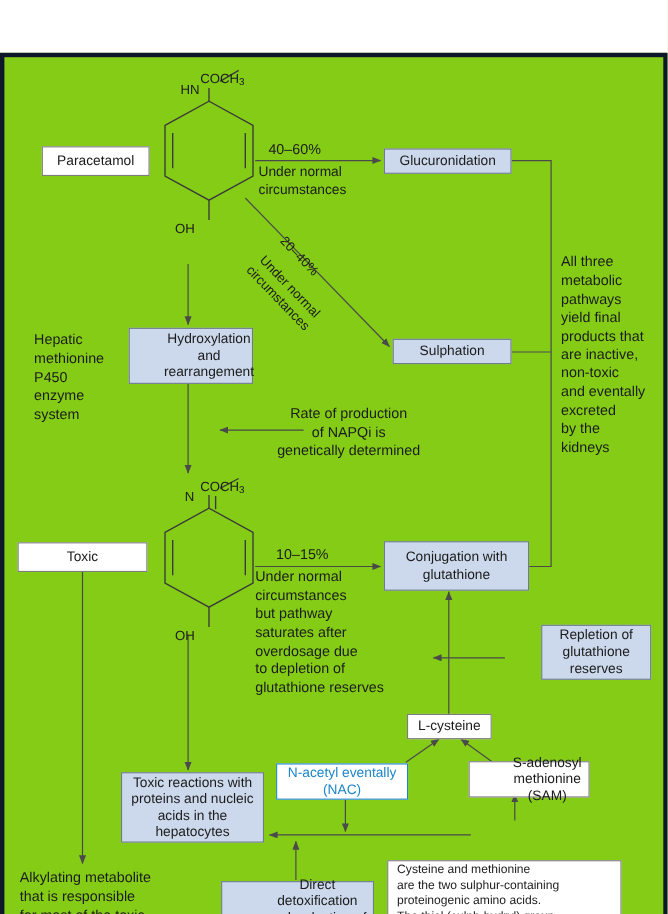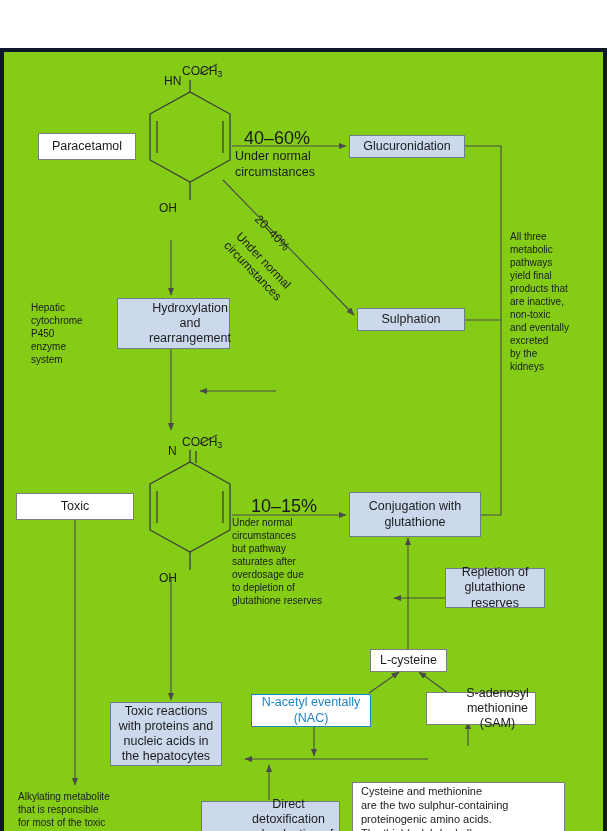--- a/index.html
+++ b/index.html
@@ -45,21 +45,21 @@
     background: #ffffff;
     border: 1px solid #7d7d7d;
   }
   .box-accent {
     background: #ffffff;
     border: 1.6px solid #1d86c8;
     color: #1d86c8;
   }
   .freetext {
     position: absolute;
-    font-size: 10px;
+    font-size: 13px;
     color: #1b1b1b;
     line-height: 1.30;
     white-space: pre-line;
   }
   .freetext.center { text-align: center; }
   .freetext.left { text-align: left; }
   .chemlabel {
     position: absolute;
     font-size: 12px;
     color: #1b1b1b;
@@ -74,21 +74,21 @@
   .rot-label {
     position: absolute;
     font-size: 12px;
     color: #1b1b1b;
     white-space: pre-line;
     transform-origin: left top;
     line-height: 1.25;
   }
   .pct {
     position: absolute;
-    font-size: 18px;
+    font-size: 13px;
     color: #1b1b1b;
     white-space: nowrap;
   }
 </style>
 </head>
 <body>
 
 <div id="page">
 
   <svg id="canvas" viewBox="0 0 605 829">
@@ -186,25 +186,28 @@
   <div class="pct" style="left:247px; top:444px;">10–15%</div>
   <div class="freetext left" style="left:228px; top:464px; width:128px;">Under normal
 circumstances
 but pathway
 saturates after
 overdosage due
 to depletion of
 glutathione reserves</div>
 
   <div class="freetext left" style="left:27px; top:249px; width:90px;">Hepatic
-cytochrome
+methionine
 P450
 enzyme
 system</div>
 
+  <div class="freetext center" style="left:218px; top:316px; width:190px;">Rate of production
+of NAPQi is
+genetically determined</div>
 
   <div class="freetext left" style="left:506px; top:178px; width:96px;">All three
 metabolic
 pathways
 yield final
 products that
 are inactive,
 non-toxic
 and eventally
 excreted
@@ -224,34 +227,34 @@
 
   <div class="nodebox box-blue" style="left:113px; top:246px; width:113px; height:51px;padding-left:37px;">Hydroxylation
 and
 rearrangement</div>
 
   <div class="nodebox box-white" style="left:12px; top:441px; width:118px; height:27px;">Toxic</div>
 
   <div class="nodebox box-blue" style="left:345px; top:440px; width:132px; height:45px;">Conjugation with
 glutathione</div>
 
-  <div class="nodebox box-blue" style="left:441px; top:516px; width:100px; height:40px;">Repletion of
+  <div class="nodebox box-blue" style="left:488px; top:516px; width:100px; height:50px;">Repletion of
 glutathione
 reserves</div>
 
   <div class="nodebox box-white" style="left:366px; top:597px; width:77px; height:23px;">L-cysteine</div>
 
   <div class="nodebox box-accent" style="left:247px; top:642px; width:120px; height:33px;">N-acetyl eventally
 (NAC)</div>
 
   <div class="nodebox box-white" style="left:422px; top:640px; width:110px; height:33px;padding-left:37px;">S-adenosyl
 methionine (SAM)</div>
 
 
-  <div class="nodebox box-blue" style="left:106px; top:650px; width:112px; height:64px;">Toxic reactions
+  <div class="nodebox box-blue" style="left:106px; top:650px; width:130px; height:64px;">Toxic reactions
 with proteins and
 nucleic acids in
 the hepatocytes</div>
 
   <div class="nodebox box-blue" style="left:197px; top:749px; width:139px; height:52px;padding-left:40px;">Direct detoxification
 and reduction of
 free radicals</div>
 
   <div class="nodebox box-white" style="left:348px; top:730px; width:213px; height:74px; font-size:11px; justify-content:flex-start; text-align:left; padding:5px 8px; line-height:1.28; white-space:pre-line;">Cysteine and methionine
 are the two sulphur-containing

